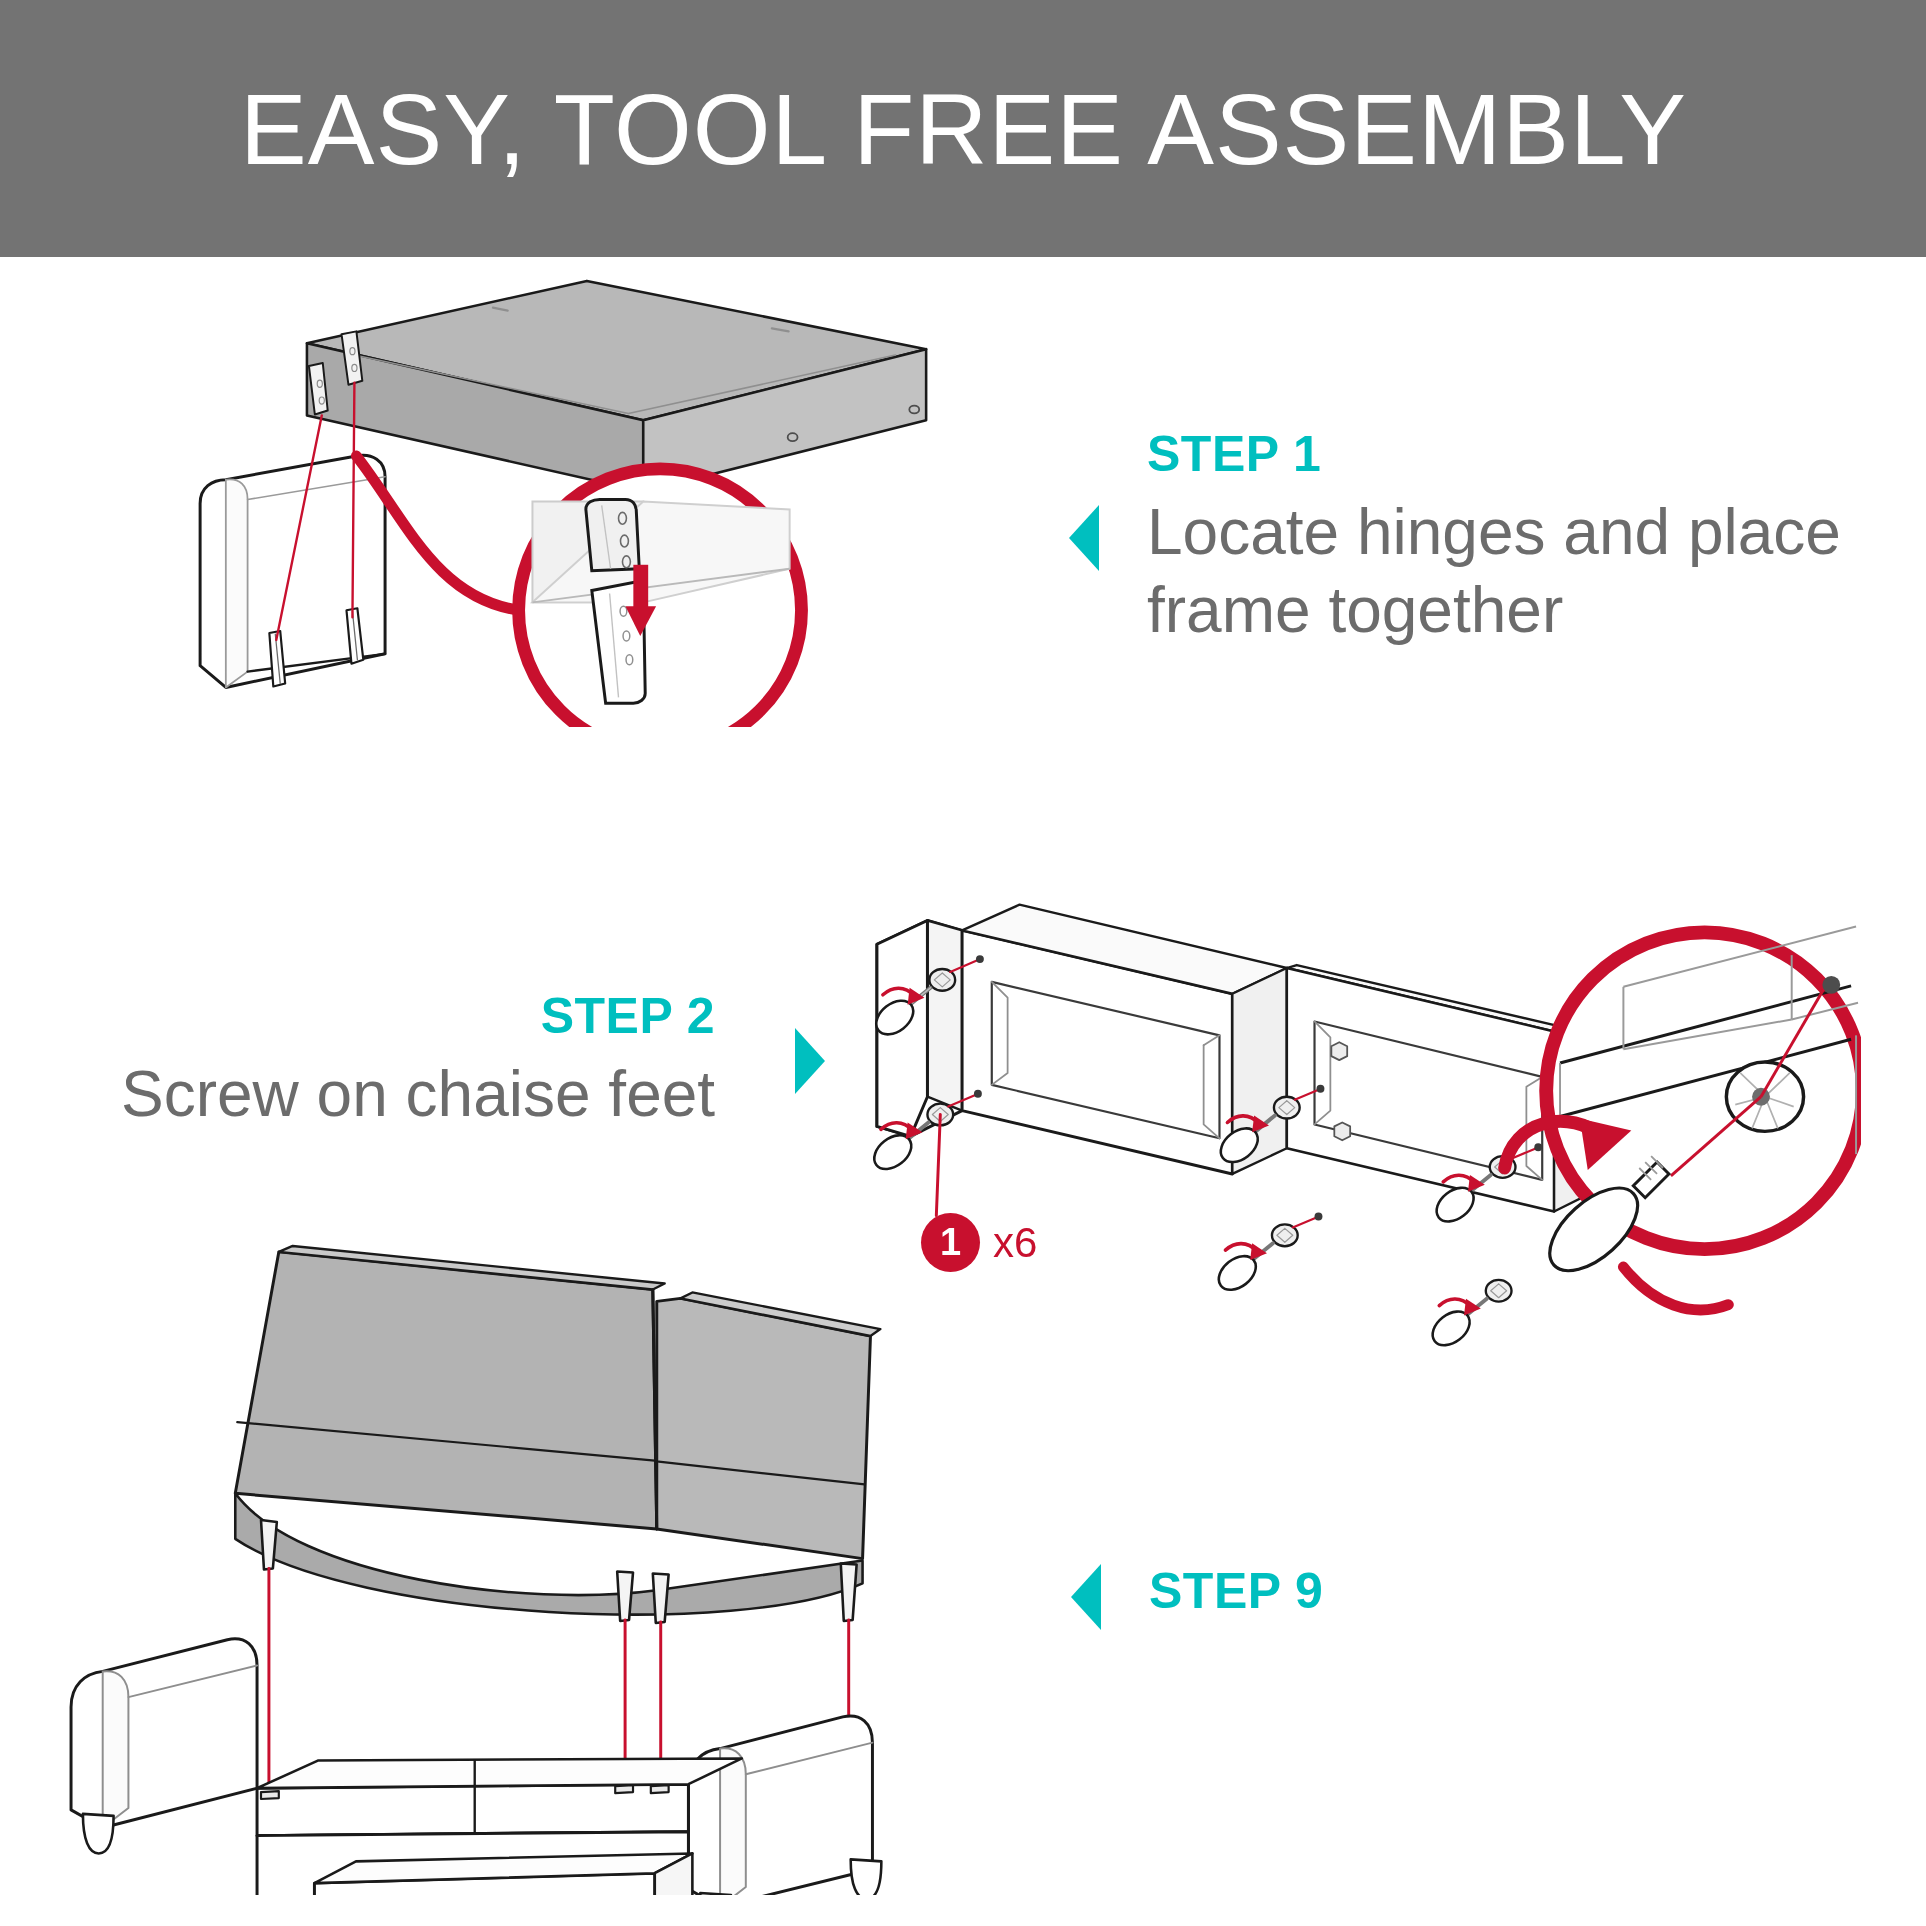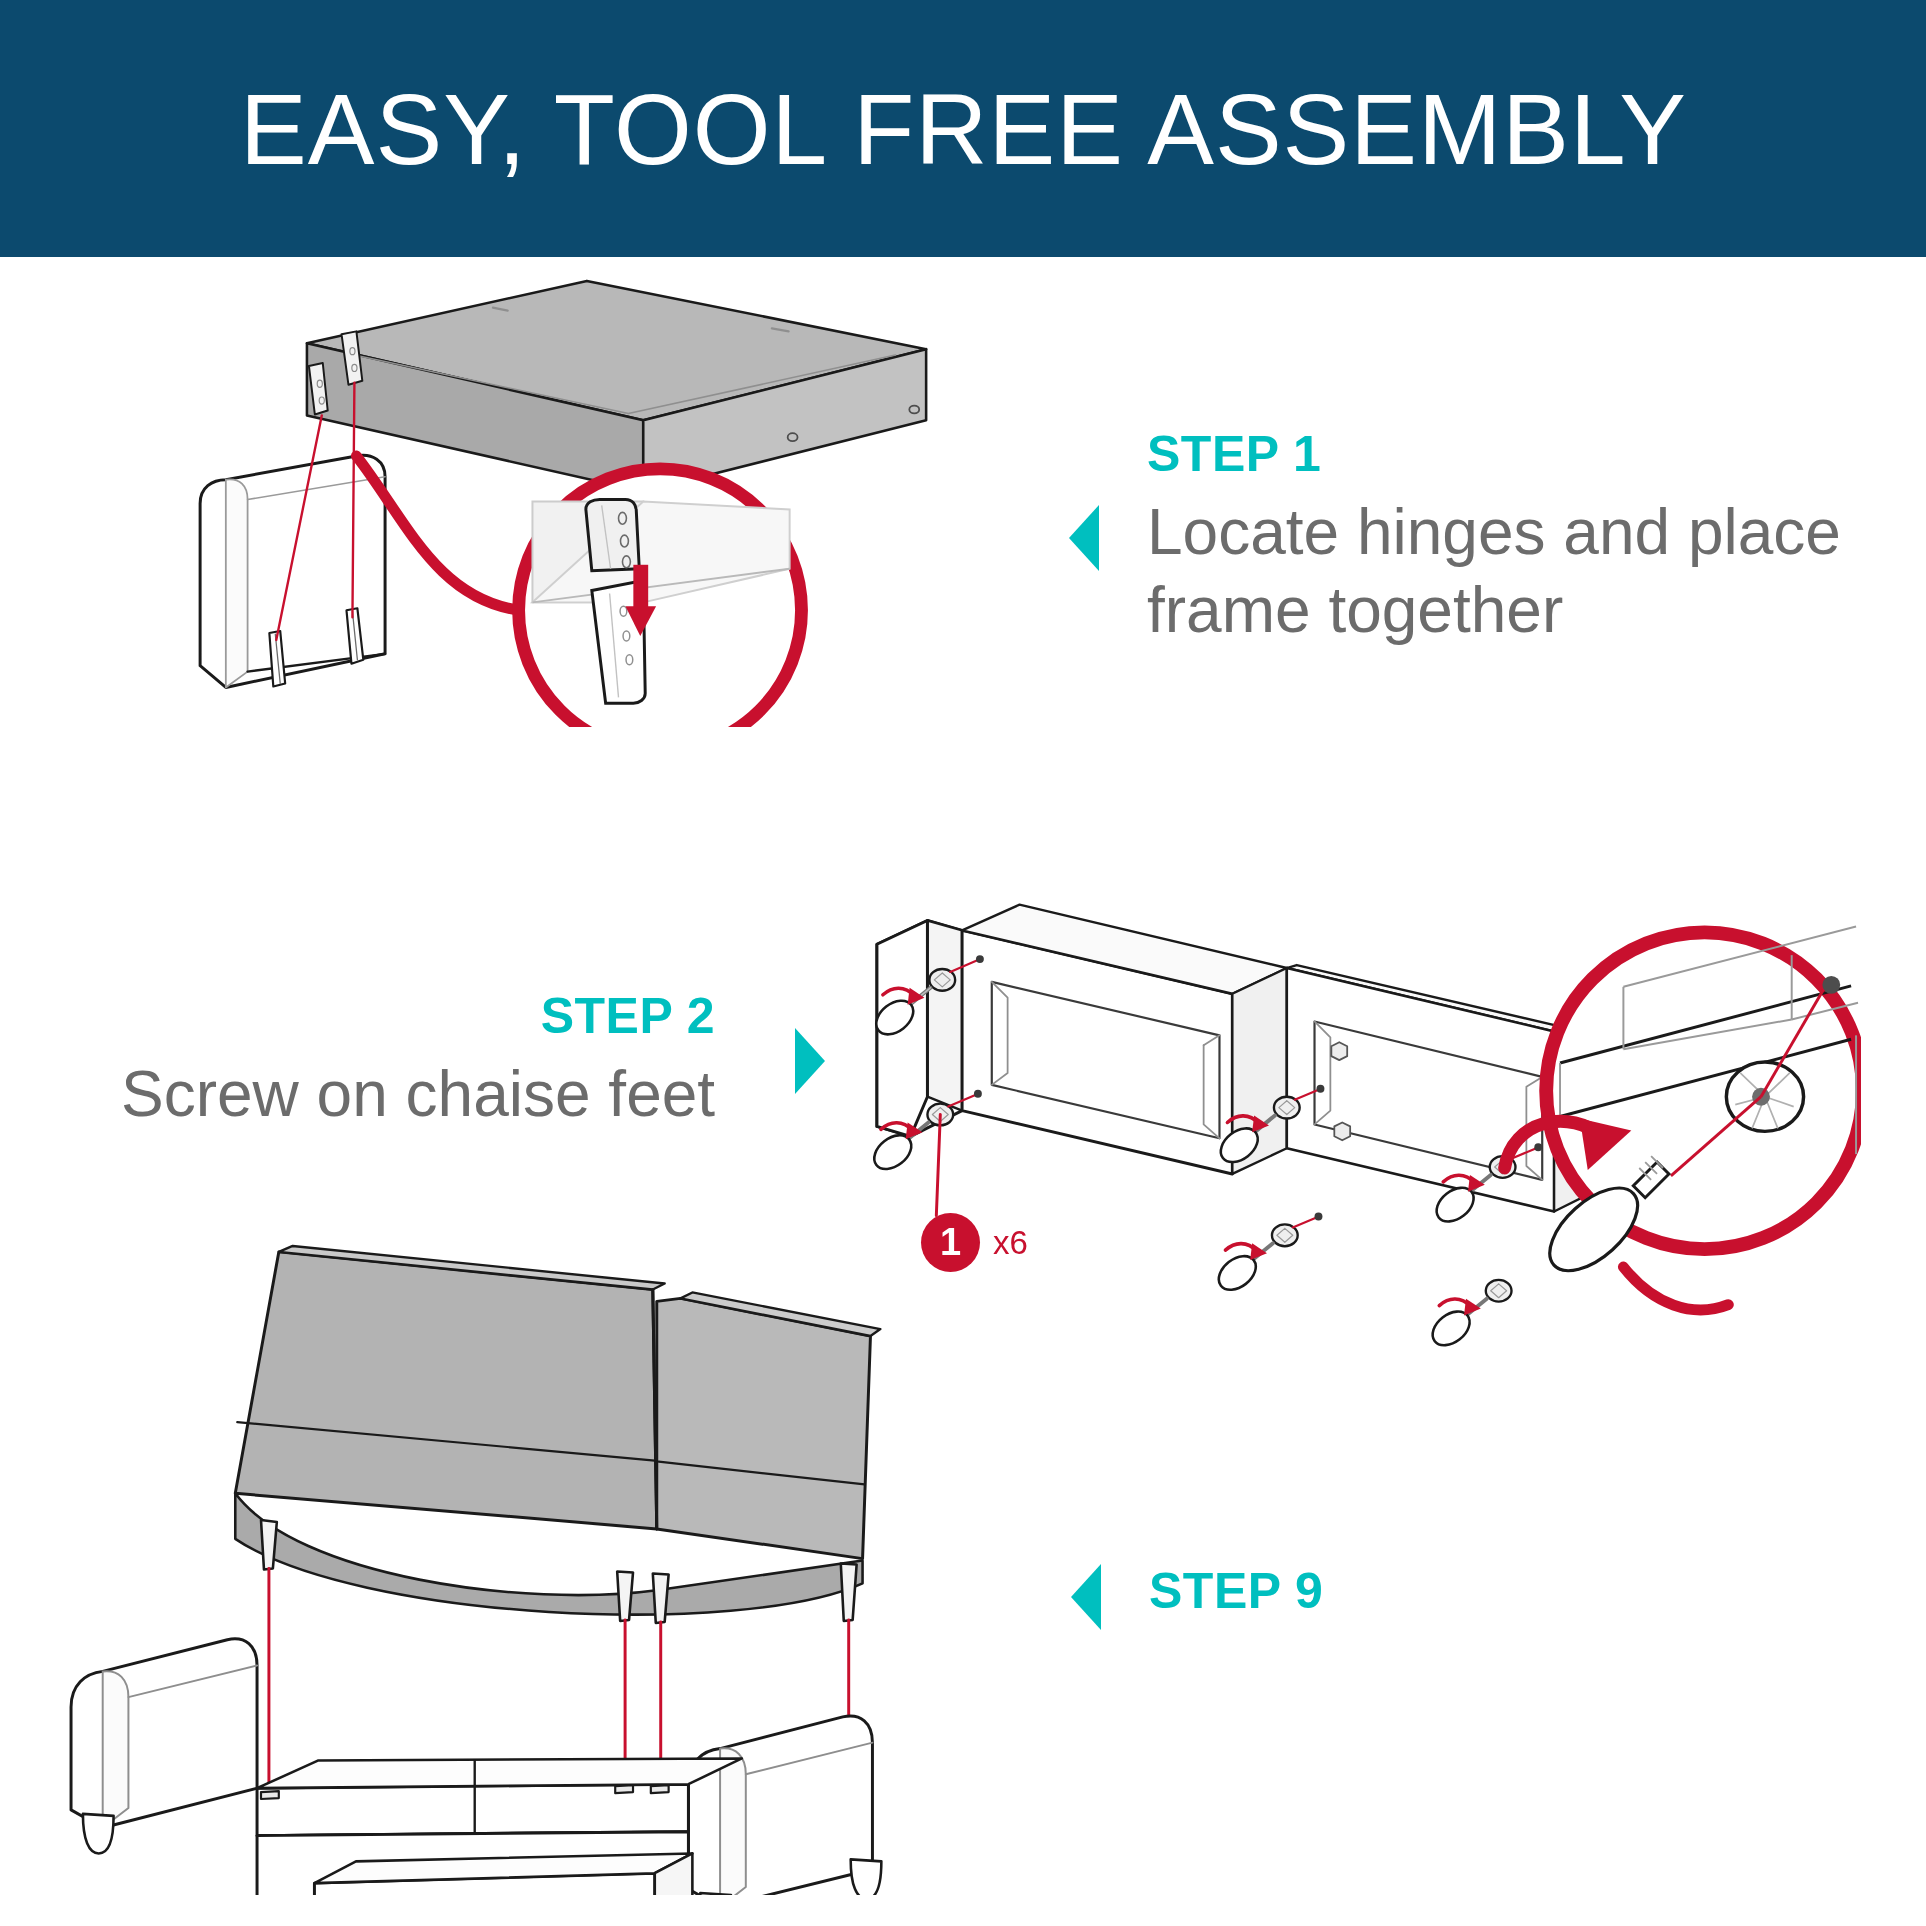--- a/index.html
+++ b/index.html
@@ -15,21 +15,21 @@
     font-family: "Liberation Sans", sans-serif;
   }
 
   
   #header-band {
     position: absolute;
     left: 0;
     top: 0;
     width: 1927px;
     height: 257px;
-    background: #0c4a6e;
+    background: #737373;
     display: flex;
     align-items: center;
     justify-content: center;
   }
   #header-title {
     color: #ffffff;
     font-size: 100px;
     font-weight: 400;
     letter-spacing: 1px;
     line-height: 1;
@@ -112,21 +112,21 @@
     color: #ffffff;
     font-size: 38px;
     font-weight: bold;
     display: flex;
     align-items: center;
     justify-content: center;
     font-family: "Liberation Sans", sans-serif;
   }
   #part-badge-1 .badge-qty {
     color: #c8102e;
-    font-size: 33px;
+    font-size: 42px;
     margin-left: 13px;
     font-weight: 400;
   }
 </style>
 </head>
 <body>
 
 <div id="header-band">
   <div id="header-title">EASY, TOOL FREE ASSEMBLY</div>
 </div>

